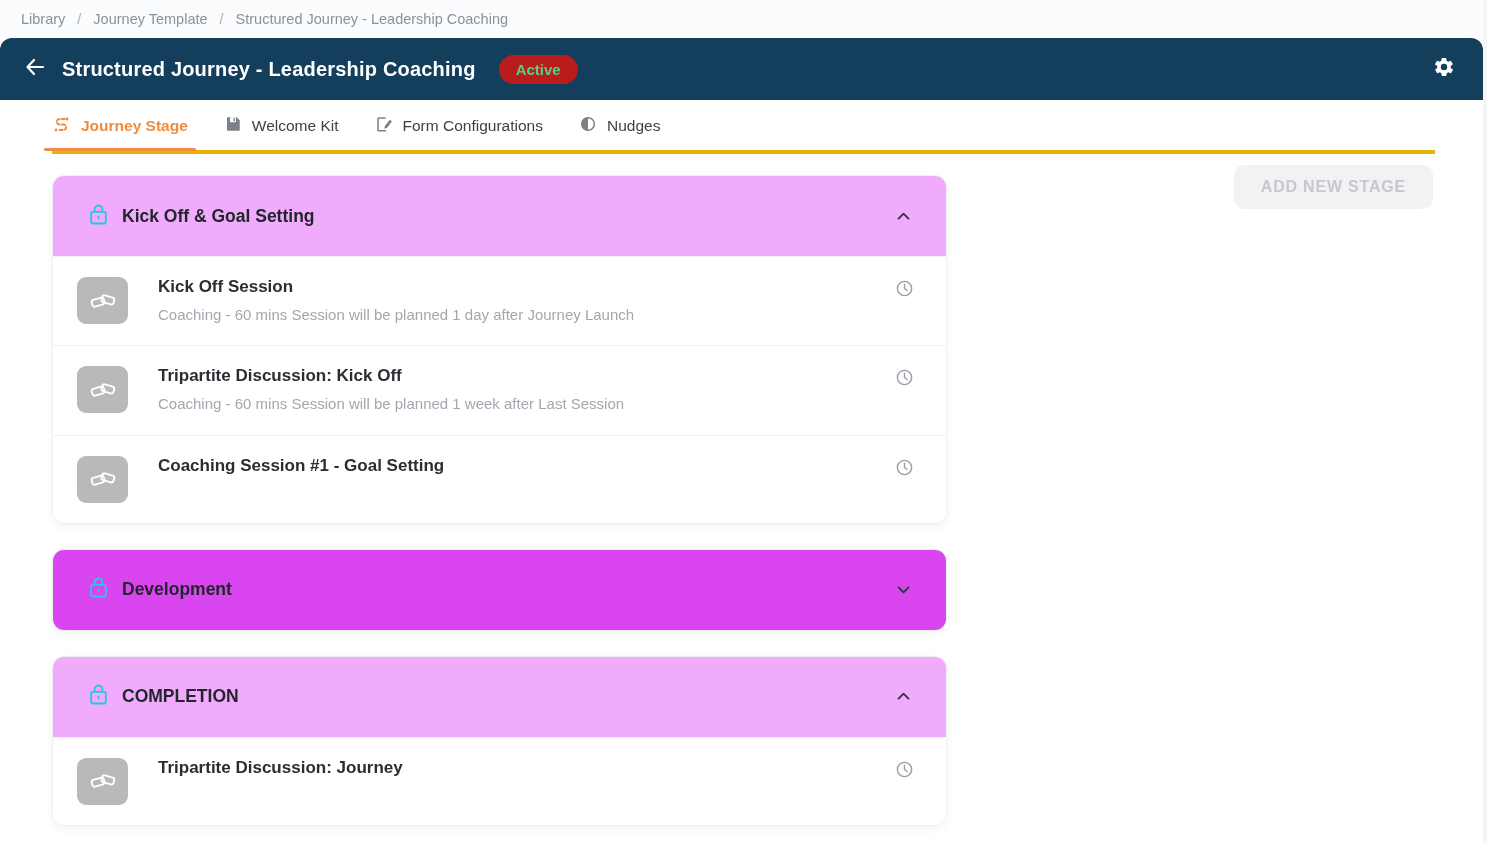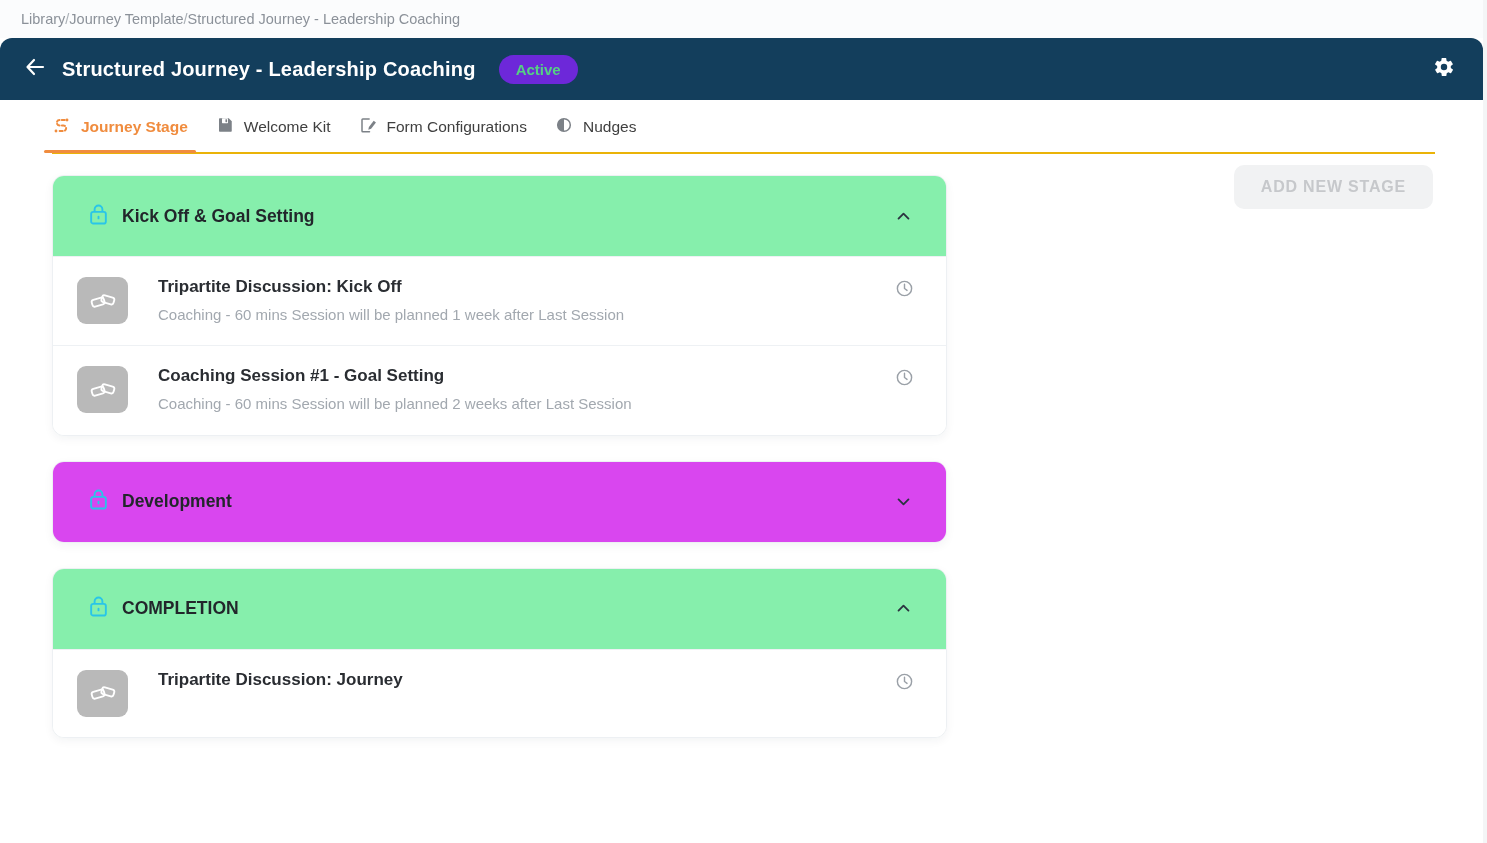--- a/index.html
+++ b/index.html
@@ -1,45 +1,45 @@
 <!DOCTYPE html>
 <html><head>
 <meta charset="utf-8">
 <style>
   * { margin:0; padding:0; box-sizing:border-box; }
   html,body { background:#fff; }
   body { font-family:"Liberation Sans", sans-serif; width:1487px; height:843px; overflow:hidden; position:relative; }
 
   
-  .breadcrumb-bar { height:38px; display:flex; align-items:center; padding:0 0 0 21px; background:#fbfcfd; font-size:14.5px; color:#8b9199; }
+  .breadcrumb-bar { height:38px; display:flex; align-items:center; gap:12px; padding:0 0 0 21px; background:#fbfcfd; font-size:14.5px; color:#8b9199; }
   .crumb { cursor:pointer; }
   .crumb-sep { color:#aab0b6; }
 
   
   .app-header { height:62px; background:#133e5c; border-radius:12px 12px 0 0; margin-right:4px; display:flex; align-items:center; padding:0 28px 0 18px; }
   .back-btn { display:flex; align-items:center; justify-content:center; width:34px; height:34px; cursor:pointer; }
   .app-title { color:#fff; font-size:20px; font-weight:700; letter-spacing:.2px; margin-left:10px; }
-  .status-badge { margin-left:23px; background:#6d28d9; color:#55d083; font-size:15px; font-weight:700; padding:6px 17px; border-radius:15px; }
+  .status-badge { margin-left:23px; background:#b91c1c; color:#55d083; font-size:15px; font-weight:700; padding:6px 17px; border-radius:15px; }
   .gear-btn { margin-left:auto; display:flex; align-items:center; cursor:pointer; }
 
   
   .main { padding:0 52px; position:relative; }
-  .tabs { display:flex; gap:28px; border-bottom:2px solid #eab308; height:52px; align-items:flex-end; margin-top:2px; }
+  .tabs { display:flex; gap:36px; border-bottom:4px solid #eab308; height:52px; align-items:flex-end; margin-top:2px; }
   .tab { display:flex; align-items:center; gap:10px; font-size:15.5px; color:#404040; height:100%; position:relative; cursor:pointer; }
   .tab.active { color:#f08c3e; font-weight:600; }
   .tab.active::after { content:""; position:absolute; left:-8px; right:-8px; bottom:-1px; height:3px; background:#f08c3e; border-radius:2px; }
 
   
   .content { position:relative; padding-top:21px; }
   .add-stage-btn { position:absolute; top:11px; right:2px; background:#f1f2f3; color:#c6c8cb; border:none; border-radius:10px; font-family:inherit; font-size:16px; font-weight:600; letter-spacing:.8px; padding:13px 27px; cursor:pointer; }
 
   
   .stage-card { width:895px; border:1px solid #edf0f3; border-radius:12px; box-shadow:0 3px 10px rgba(20,40,60,.05); margin-bottom:25px; overflow:hidden; background:#fff; }
   .stage-header { display:flex; align-items:center; height:80px; padding:0 34px 0 36px; cursor:pointer; background:#d946ef; }
-  .stage-header.tinted { background:#86efac; }
+  .stage-header.tinted { background:#f0abfc; }
   .stage-title { margin-left:14px; font-size:17.5px; font-weight:600; color:#22262b; }
   .chevron-btn { margin-left:auto; display:flex; align-items:center; cursor:pointer; }
 
   .session-row { display:flex; align-items:flex-start; padding:20px 32px 20px 24px; border-top:1px solid #eef1f4; background:#fff; cursor:pointer; }
   .session-icon-tile { width:51px; height:47px; background:#b9b9b9; border-radius:9px; display:flex; align-items:center; justify-content:center; flex-shrink:0; }
   .session-text { margin-left:30px; padding-right:30px; }
   .session-title { font-size:17px; font-weight:600; color:#2a2d32; }
   .session-desc { font-size:15px; color:#a2a8af; margin-top:7px; line-height:1.42; max-width:575px; }
   .clock-btn { margin-left:auto; margin-top:2px; flex-shrink:0; }
 
@@ -133,20 +133,38 @@
           </svg>
         </span>
         <span class="stage-title">Kick Off &amp; Goal Setting</span>
         <span class="chevron-btn">
           <svg width="17" height="17" viewBox="0 0 24 24" fill="none" stroke="#2b3440" stroke-width="2.6" stroke-linecap="round" stroke-linejoin="round">
               <polyline points="5 15 12 8 19 15"></polyline>
             </svg>
         </span>
       </div>
 
+      <div class="session-row">
+        <span class="session-icon-tile">
+          <svg width="30" height="26" viewBox="0 0 32 28" fill="none" stroke="#ffffff" stroke-width="2" stroke-linejoin="round">
+            <rect x="4" y="11.5" width="13.5" height="7.5" rx="2.4" transform="rotate(-16 10.7 15.2)"></rect>
+            <rect x="14.5" y="9" width="13.5" height="7.5" rx="2.4" transform="rotate(16 21.2 12.7)"></rect>
+          </svg>
+        </span>
+        <span class="session-text">
+          <div class="session-title">Kick Off Session</div>
+          <div class="session-desc">Coaching - 60 mins Session will be planned 1 day after Journey Launch</div>
+        </span>
+        <span class="clock-btn">
+          <svg width="19" height="19" viewBox="0 0 24 24" fill="none" stroke="#9aa0a7" stroke-width="1.8" stroke-linecap="round">
+              <circle cx="12" cy="12" r="9"></circle>
+              <path d="M12 6.5V12l3.2 2.4"></path>
+            </svg>
+        </span>
+      </div>
 
       <div class="session-row">
         <span class="session-icon-tile">
           <svg width="30" height="26" viewBox="0 0 32 28" fill="none" stroke="#ffffff" stroke-width="2" stroke-linejoin="round">
             <rect x="4" y="11.5" width="13.5" height="7.5" rx="2.4" transform="rotate(-16 10.7 15.2)"></rect>
             <rect x="14.5" y="9" width="13.5" height="7.5" rx="2.4" transform="rotate(16 21.2 12.7)"></rect>
           </svg>
         </span>
         <span class="session-text">
           <div class="session-title">Tripartite Discussion: Kick Off</div>
@@ -162,21 +180,20 @@
 
       <div class="session-row">
         <span class="session-icon-tile">
           <svg width="30" height="26" viewBox="0 0 32 28" fill="none" stroke="#ffffff" stroke-width="2" stroke-linejoin="round">
             <rect x="4" y="11.5" width="13.5" height="7.5" rx="2.4" transform="rotate(-16 10.7 15.2)"></rect>
             <rect x="14.5" y="9" width="13.5" height="7.5" rx="2.4" transform="rotate(16 21.2 12.7)"></rect>
           </svg>
         </span>
         <span class="session-text">
           <div class="session-title">Coaching Session #1 - Goal Setting</div>
-          <div class="session-desc">Coaching - 60 mins Session will be planned 2 weeks after Last Session</div>
         </span>
         <span class="clock-btn">
           <svg width="19" height="19" viewBox="0 0 24 24" fill="none" stroke="#9aa0a7" stroke-width="1.8" stroke-linecap="round">
               <circle cx="12" cy="12" r="9"></circle>
               <path d="M12 6.5V12l3.2 2.4"></path>
             </svg>
         </span>
       </div>
     </div>
 

